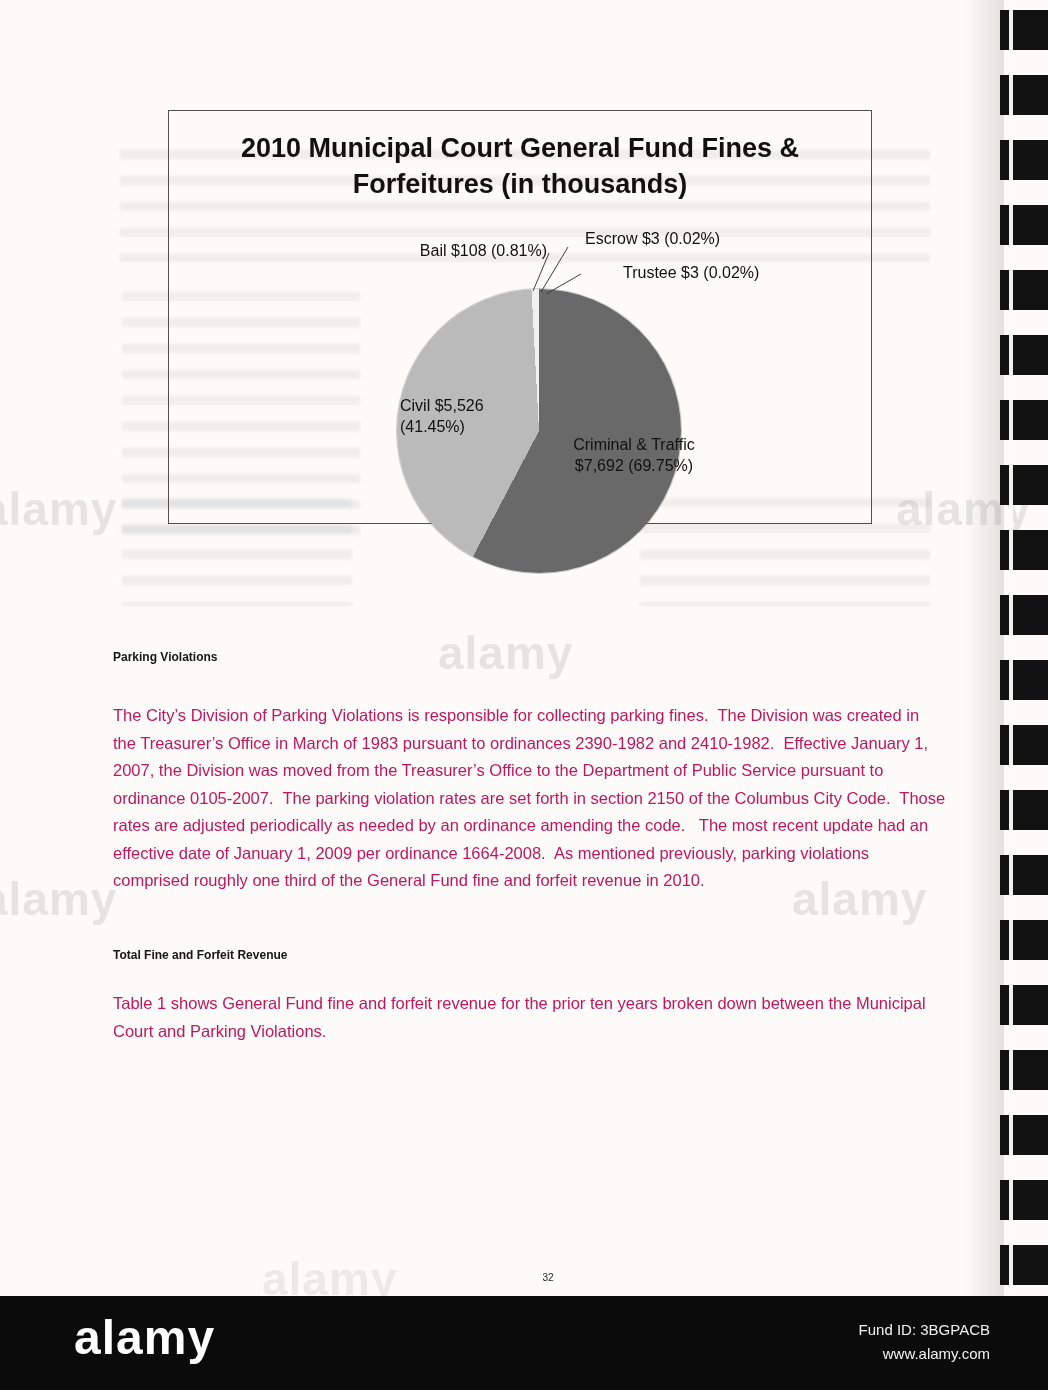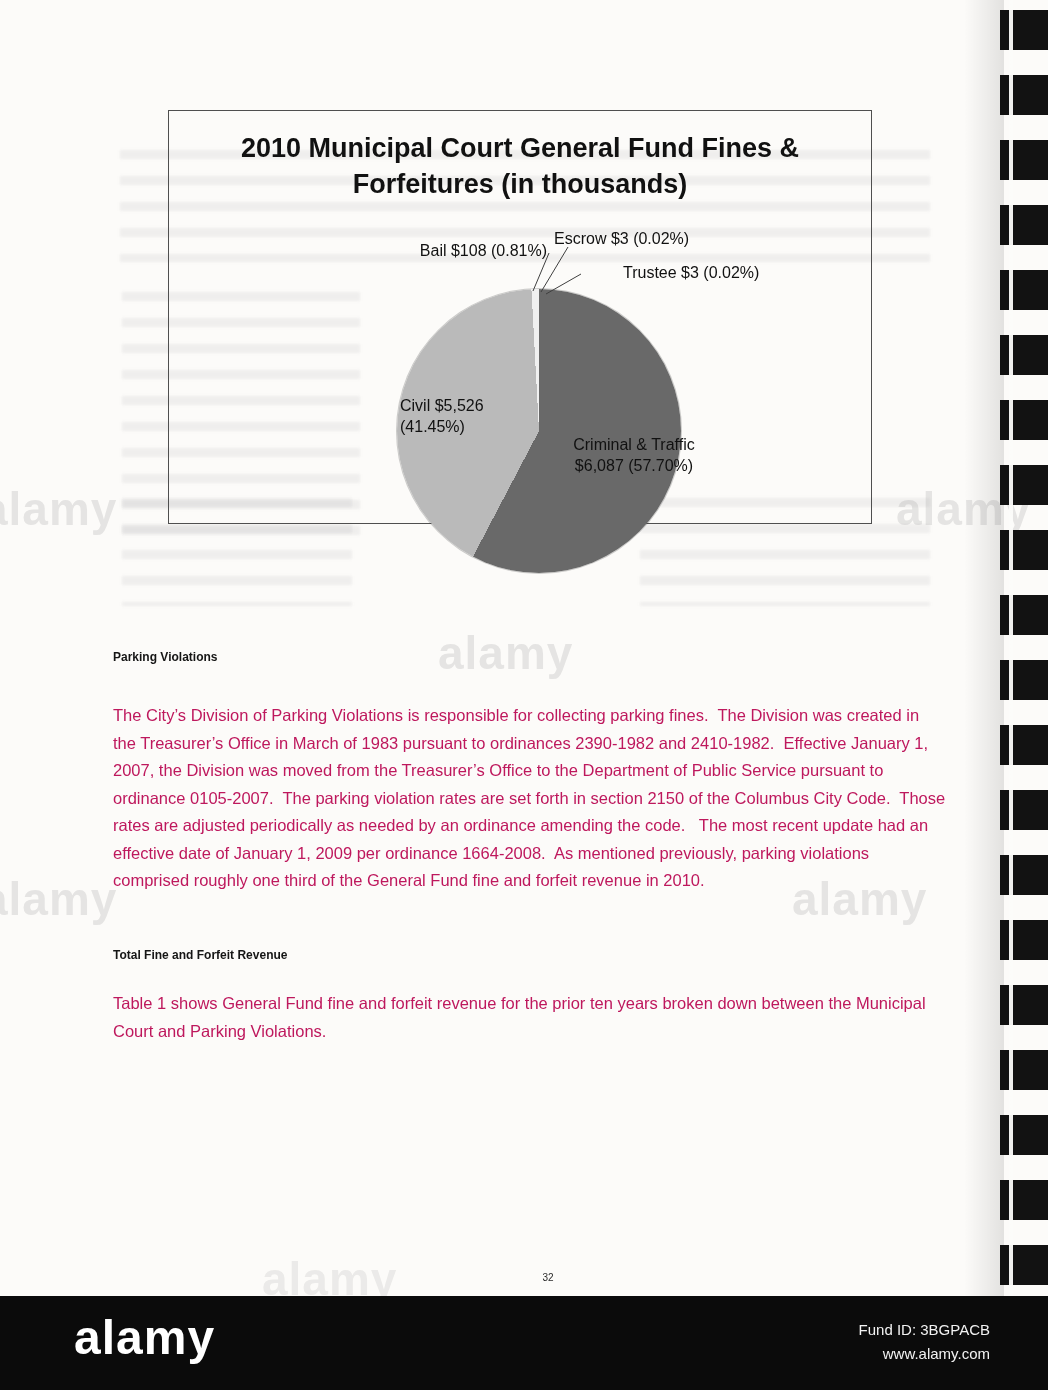--- a/index.html
+++ b/index.html
@@ -43,21 +43,21 @@
     color:#111;
   }
   #pie {
     position:absolute; left:228px; top:178px; width:284px; height:284px;
     border-radius:50%;
     box-shadow:0 0 0 1px rgba(60,60,60,0.25);
   }
   .leaders { position:absolute; left:0; top:0; }
   .pie-label { position:absolute; font-size:16px; line-height:1.3; color:#111; white-space:nowrap; }
   #label-bail    { left:250px; top:130px; width:128px; text-align:right; }
-  #label-escrow  { left:385px; top:118px; }
+  #label-escrow  { left:416px; top:118px; }
   #label-trustee { left:414px; top:152px;margin-left:40px; }
   #label-civil   { left:231px; top:285px; text-align:left; }
   #label-criminal{ left:380px; top:324px; width:170px; text-align:center; white-space:normal; }
 
   
   .heading {
     position:absolute; left:113px; font-size:12px; font-weight:bold; color:#151515;
   }
   #heading-parking { top:650px; }
   #heading-total   { top:948px; }
@@ -132,21 +132,21 @@
     <div class="pie-label" id="label-escrow">Escrow $3 (0.02%)</div>
     <div class="pie-label" id="label-trustee">Trustee $3 (0.02%)</div>
 
     <div class="pie-label" id="label-civil">
       <div>Civil $5,526</div>
       <div>(41.45%)</div>
     </div>
 
     <div class="pie-label" id="label-criminal">
       <div>Criminal &amp; Traffic</div>
-      <div>$6,087 (57.70%)</div>
+      <div>$7,692 (69.75%)</div>
     </div>
   </div>
 
   <div class="heading" id="heading-parking">Parking Violations</div>
   <div class="para" id="para-parking">The City’s Division of Parking Violations is responsible for collecting parking fines.  The Division was created in the Treasurer’s Office in March of 1983 pursuant to ordinances 2390-1982 and 2410-1982.  Effective January 1, 2007, the Division was moved from the Treasurer’s Office to the Department of Public Service pursuant to ordinance 0105-2007.  The parking violation rates are set forth in section 2150 of the Columbus City Code.  Those rates are adjusted periodically as needed by an ordinance amending the code.   The most recent update had an effective date of January 1, 2009 per ordinance 1664-2008.  As mentioned previously, parking violations comprised roughly one third of the General Fund fine and forfeit revenue in 2010.</div>
 
   <div class="heading" id="heading-total">Total Fine and Forfeit Revenue</div>
   <div class="para" id="para-total">Table 1 shows General Fund fine and forfeit revenue for the prior ten years broken down between the Municipal Court and Parking Violations.</div>
 
   <div id="page-number">32</div>

